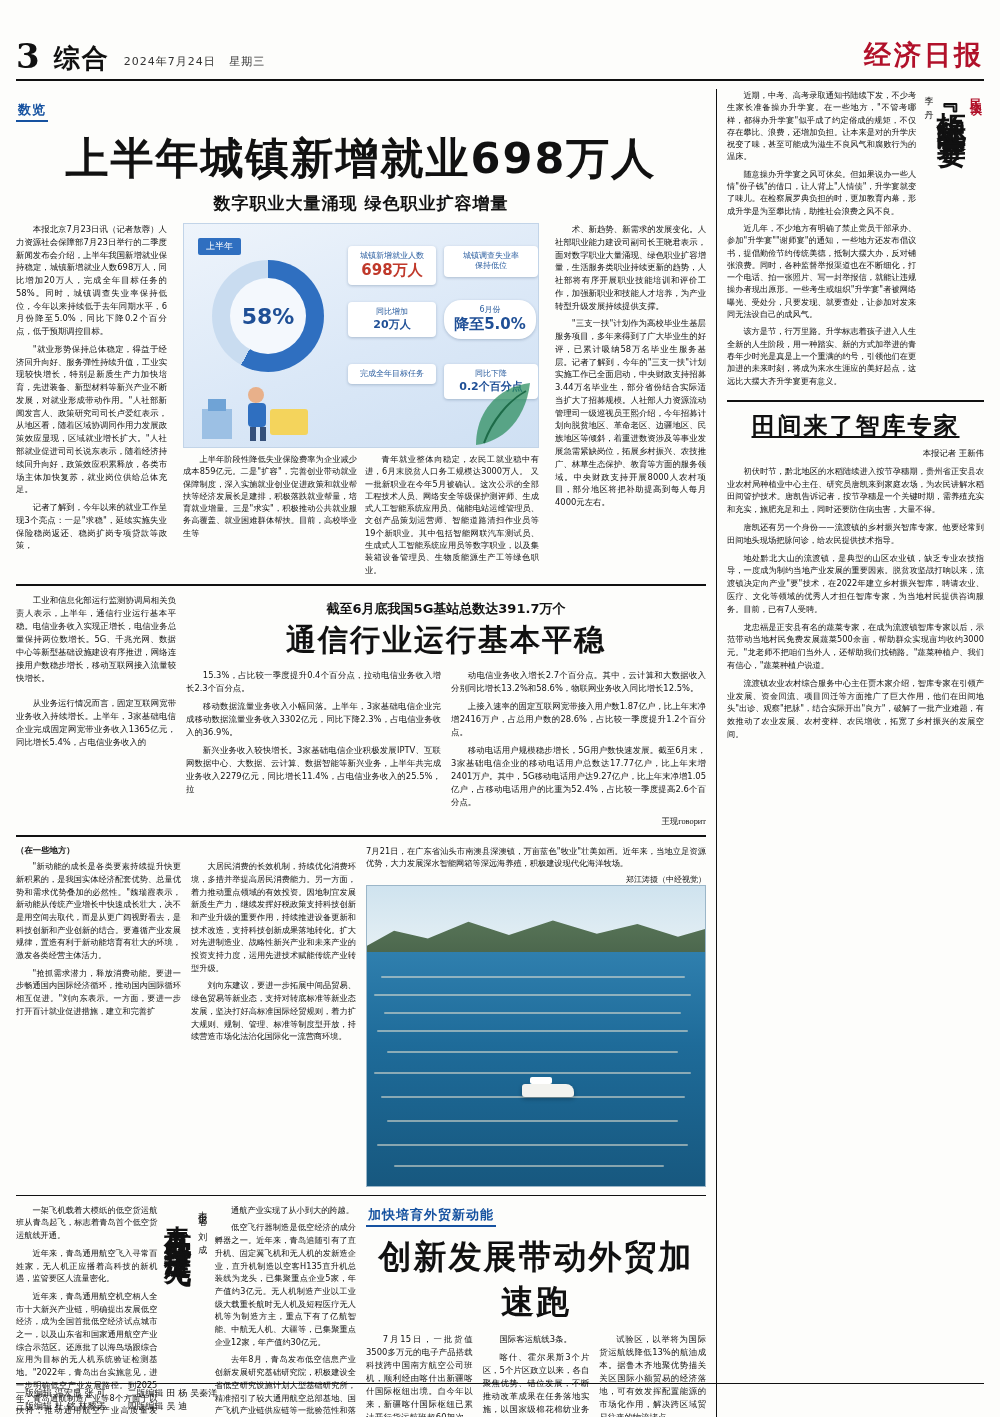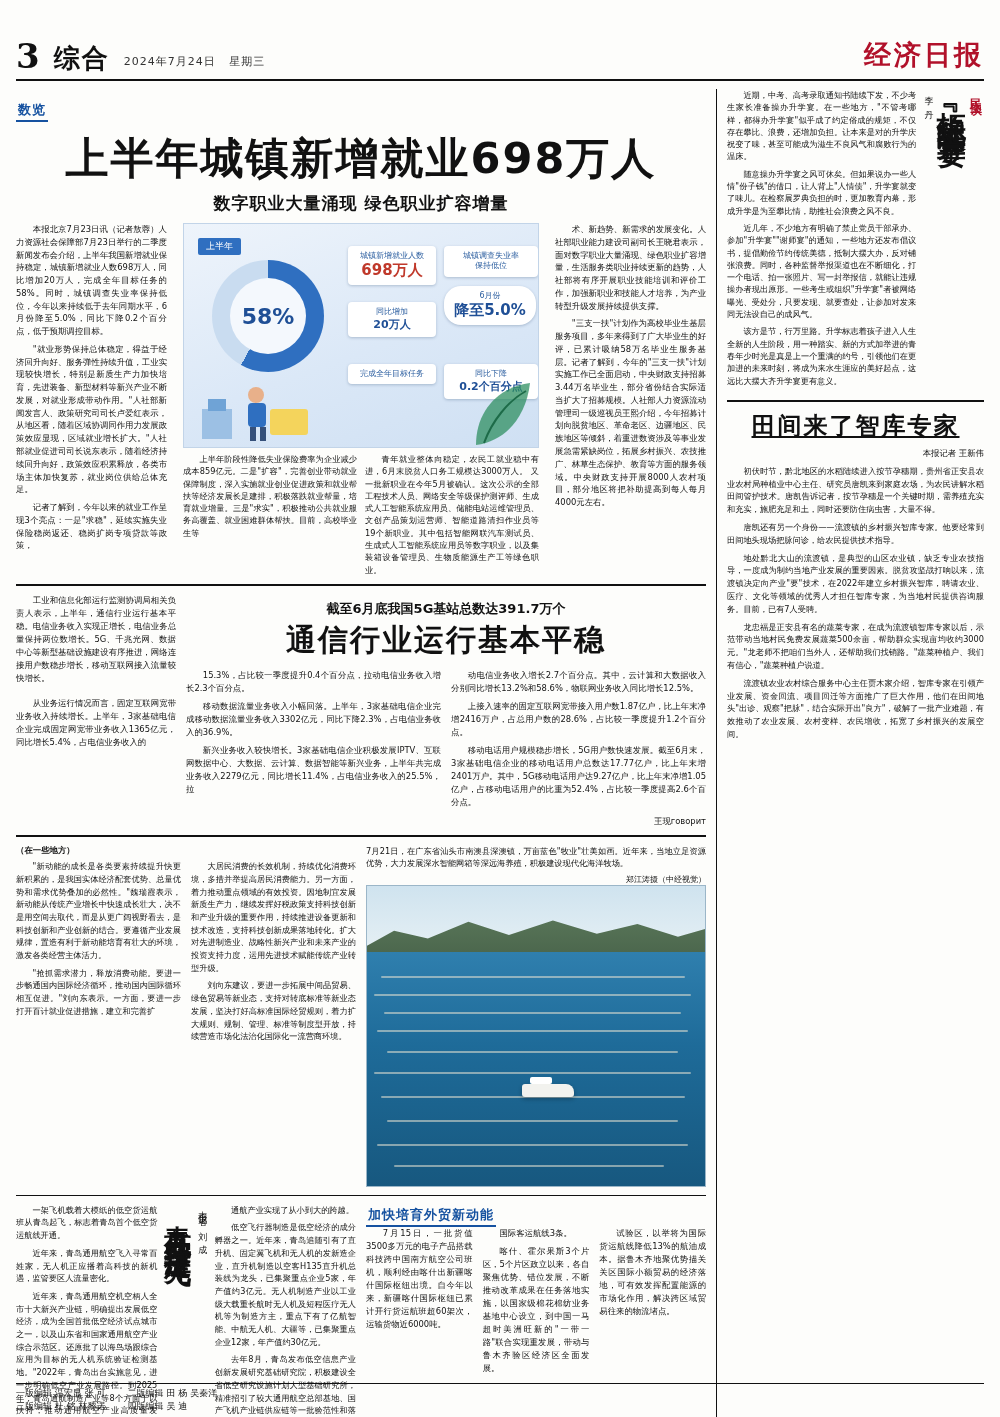--- a/index.html
+++ b/index.html
@@ -54,39 +54,39 @@
   }
   .gfx .donut-hole { width:76px; height:76px; border-radius:50%; background:#f4f8fd; display:flex;align-items:center;justify-content:center; }
   .gfx .donut-val { font-size:22px; font-weight:bold; color:#1f4f96; }
   .gfx .card {
     position:absolute; background:#fff; border-radius:4px; box-shadow:0 1px 3px rgba(20,50,90,.25);
     padding:5px 7px; text-align:center;margin-left:12px;
   }
   .gfx .c1 { left:152px; top:22px; width:88px; }
   .gfx .c2 { left:248px; top:22px; width:94px; }
   .gfx .c3 { left:152px; top:78px; width:88px; }
-  .gfx .c4 { left:248px; top:62px; width:92px;border-radius:17px; }
+  .gfx .c4 { left:248px; top:76px; width:92px;border-radius:17px; }
   .gfx .c5 { left:152px; top:140px; width:88px; }
   .gfx .c6 { left:248px; top:140px; width:94px; }
   .gfx .lbl { font-size:8px; color:#2a5d9f; line-height:1.3; }
   .gfx .big { font-size:15px; font-weight:bold; color:#c0392b; }
   .gfx .big.blue { color:#1f4f96; }
   .gfx .mid { font-size:11px; font-weight:bold; color:#1f4f96; }
   .gfx .person { position:absolute; left:12px; bottom:6px; width:120px; height:72px; }
   .gfx .leaf { position:absolute; right:4px; bottom:0px; width:62px; height:66px; }
   .gfx-cap { font-size:8.2px; line-height:1.5; text-align:justify; margin-top:5px; display:flex; gap:8px;}
   .gfx-cap p { margin:0; text-indent:2em; flex:1;}
 
   
   .eyebrow-center { text-align:center; font-size:13px; font-weight:bold; margin:6px 0 2px; }
   .headline-2 { font-size:30px; font-weight:bold; text-align:center; letter-spacing:2px; margin:2px 0 8px; }
   .three-col { display:flex; gap:10px; font-size:8.4px; line-height:1.55; text-align:justify; }
   .three-col .c { flex:1; }
   .three-col p { margin:0 0 5px 0; text-indent:2em; }
-  .byline { text-align:right; font-size:8.4px; margin-top:2px; }
+  .byline { text-align:right; font-size:8.4px; margin-top:2px;font-family:Liberation Serif, serif; }
   .cont-note { font-size:8.4px; font-weight:bold; margin-bottom:4px; }
 
   
   .vhead {
     writing-mode:vertical-rl; text-orientation:upright;
     font-size:27px; font-weight:bold; letter-spacing:4px; line-height:1.05;
     height:330px;
   }
   .vbyline { writing-mode:vertical-rl; text-orientation:upright; font-size:9px; letter-spacing:2px; margin-left:4px; height:330px;}
 
@@ -309,20 +309,21 @@
           <div style="flex:1; font-size:8.2px; line-height:1.55; text-align:justify;">
             <p style="margin:0 0 5px;text-indent:2em;">通航产业实现了从小到大的跨越。</p>
             <p style="margin:0 0 5px;text-indent:2em;">低空飞行器制造是低空经济的成分孵器之一。近年来，青岛追随引有了直升机、固定翼飞机和无人机的发新造企业，直升机制造以空客H135直升机总装线为龙头，已集聚重点企业5家，年产值约3亿元。无人机制造产业以工业级大载重长航时无人机及短程医疗无人机等为制造方主，重点下有了亿航智能、中航无人机、大疆等，已集聚重点企业12家，年产值约30亿元。</p>
             <p style="margin:0 0 5px;text-indent:2em;">去年8月，青岛发布低空信息产业创新发展研究基础研究院，积极建设全省低空研究设施计划大型基础研究所，精准招引了较大通用航空总部基地、国产飞机产业链供应链等一批验范性和落项目，集聚了华航暨复合材料等一大批优质企业。</p>
 
           </div>
         </div>
 
         <div style="flex:1;">
           <span class="kicker-blue">加快培育外贸新动能</span>
+          <div class="headline-3">创新发展带动外贸加速跑</div>
           <div class="three-col">
             <div class="c">
               <p>7月15日，一批货值3500多万元的电子产品搭载科技跨中国南方航空公司班机，顺利经由喀什出新疆喀什国际枢纽出境。自今年以来，新疆喀什国际枢纽已累计开行货运航班超60架次，运输货物近6000吨。</p>
 
             </div>
             <div class="c">
               <p>国际客运航线3条。</p>
               <p>喀什、霍尔果斯3个片区，5个片区政立以来，各自聚焦优势、错位发展，不断推动改革成果在任务落地实施，以国家级棉花棉纺业务基地中心设立，到中国一马超时美洲旺新的"一带一路"联合实现重发展，带动与鲁木齐验区经济区全面发展。</p>
 
             </div>

